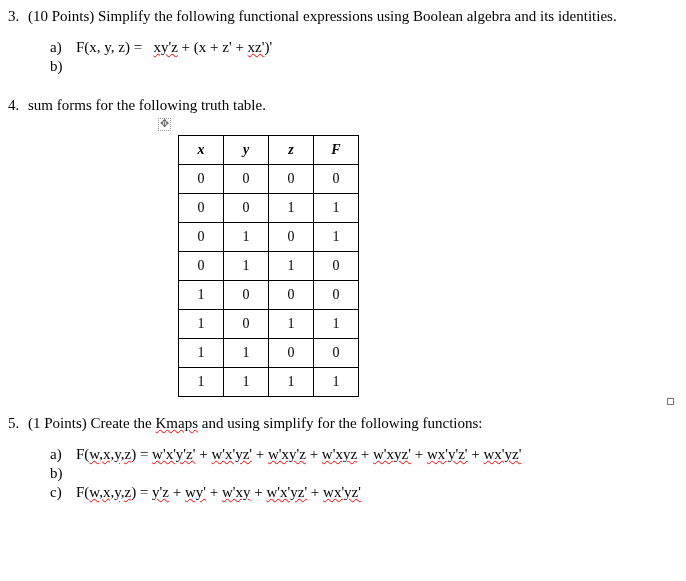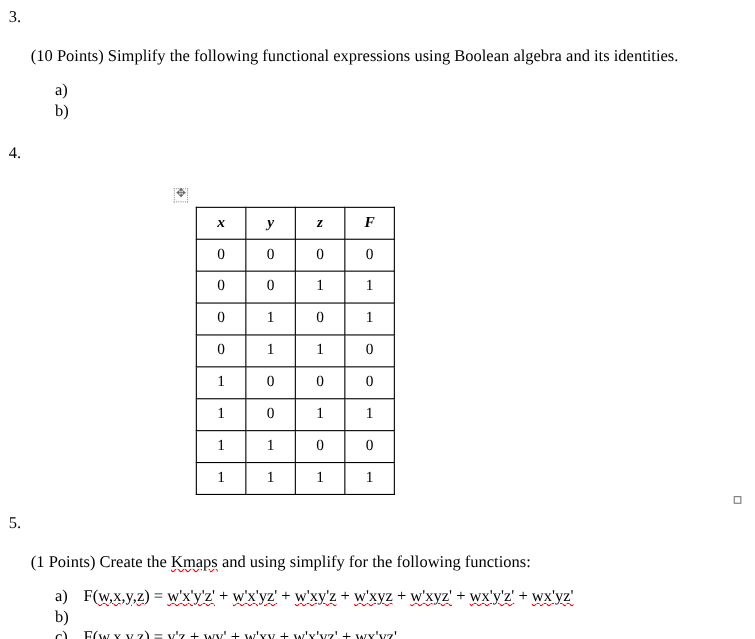--- a/index.html
+++ b/index.html
@@ -8,21 +8,21 @@
       color: #000;
       background: #fff;
       margin: 0;
       padding: 8px 20px 8px 8px;
       width: 686px;
       box-sizing: border-box;
     }
     .q-block { margin-bottom: 18px; }
     .q-row { display: flex; align-items: flex-start; }
     .q-num { width: 20px; flex-shrink: 0; }
-    .q-body { flex: 1; margin-top: 35px; }
+    .q-body { flex: 1; }
     .sub-list { margin: 14px 0 4px 22px; }
     .sub-item { display: flex; margin: 2px 0; }
     .sub-letter { width: 26px; flex-shrink: 0; }
     .fn-label { white-space: pre; }
     .underline-wavy {
       text-decoration: underline wavy red;
       text-decoration-thickness: 1px;
       text-underline-offset: 1px;
     }
     .move-handle {
@@ -63,33 +63,37 @@
 <body>
 
 <div class="q-block">
   <div class="q-row">
     <div class="q-num">3.</div>
     <div class="q-body">
       <div>(10 Points) Simplify the following functional expressions using Boolean algebra and its identities.</div>
       <div class="sub-list">
         <div class="sub-item">
           <span class="sub-letter">a)</span>
+          <span>
+            <span class="fn-label">F(x, y, z) =   </span><span class="underline-wavy">xy'z</span><span> + (x + z' + </span><span class="underline-wavy">xz'</span><span>)'</span>
+          </span>
         </div>
         <div class="sub-item">
           <span class="sub-letter">b)</span>
         </div>
       </div>
     </div>
   </div>
 </div>
 
 <div class="q-block">
   <div class="q-row">
     <div class="q-num">4.</div>
     <div class="q-body">
+      <div>sum forms for the following truth table.</div>
       <div class="move-handle">✥</div>
       <div class="tt-wrap">
         <table class="tt">
           <thead>
               <tr>
             <th>x</th>
             <th>y</th>
             <th>z</th>
             <th>F</th>
           </tr>

